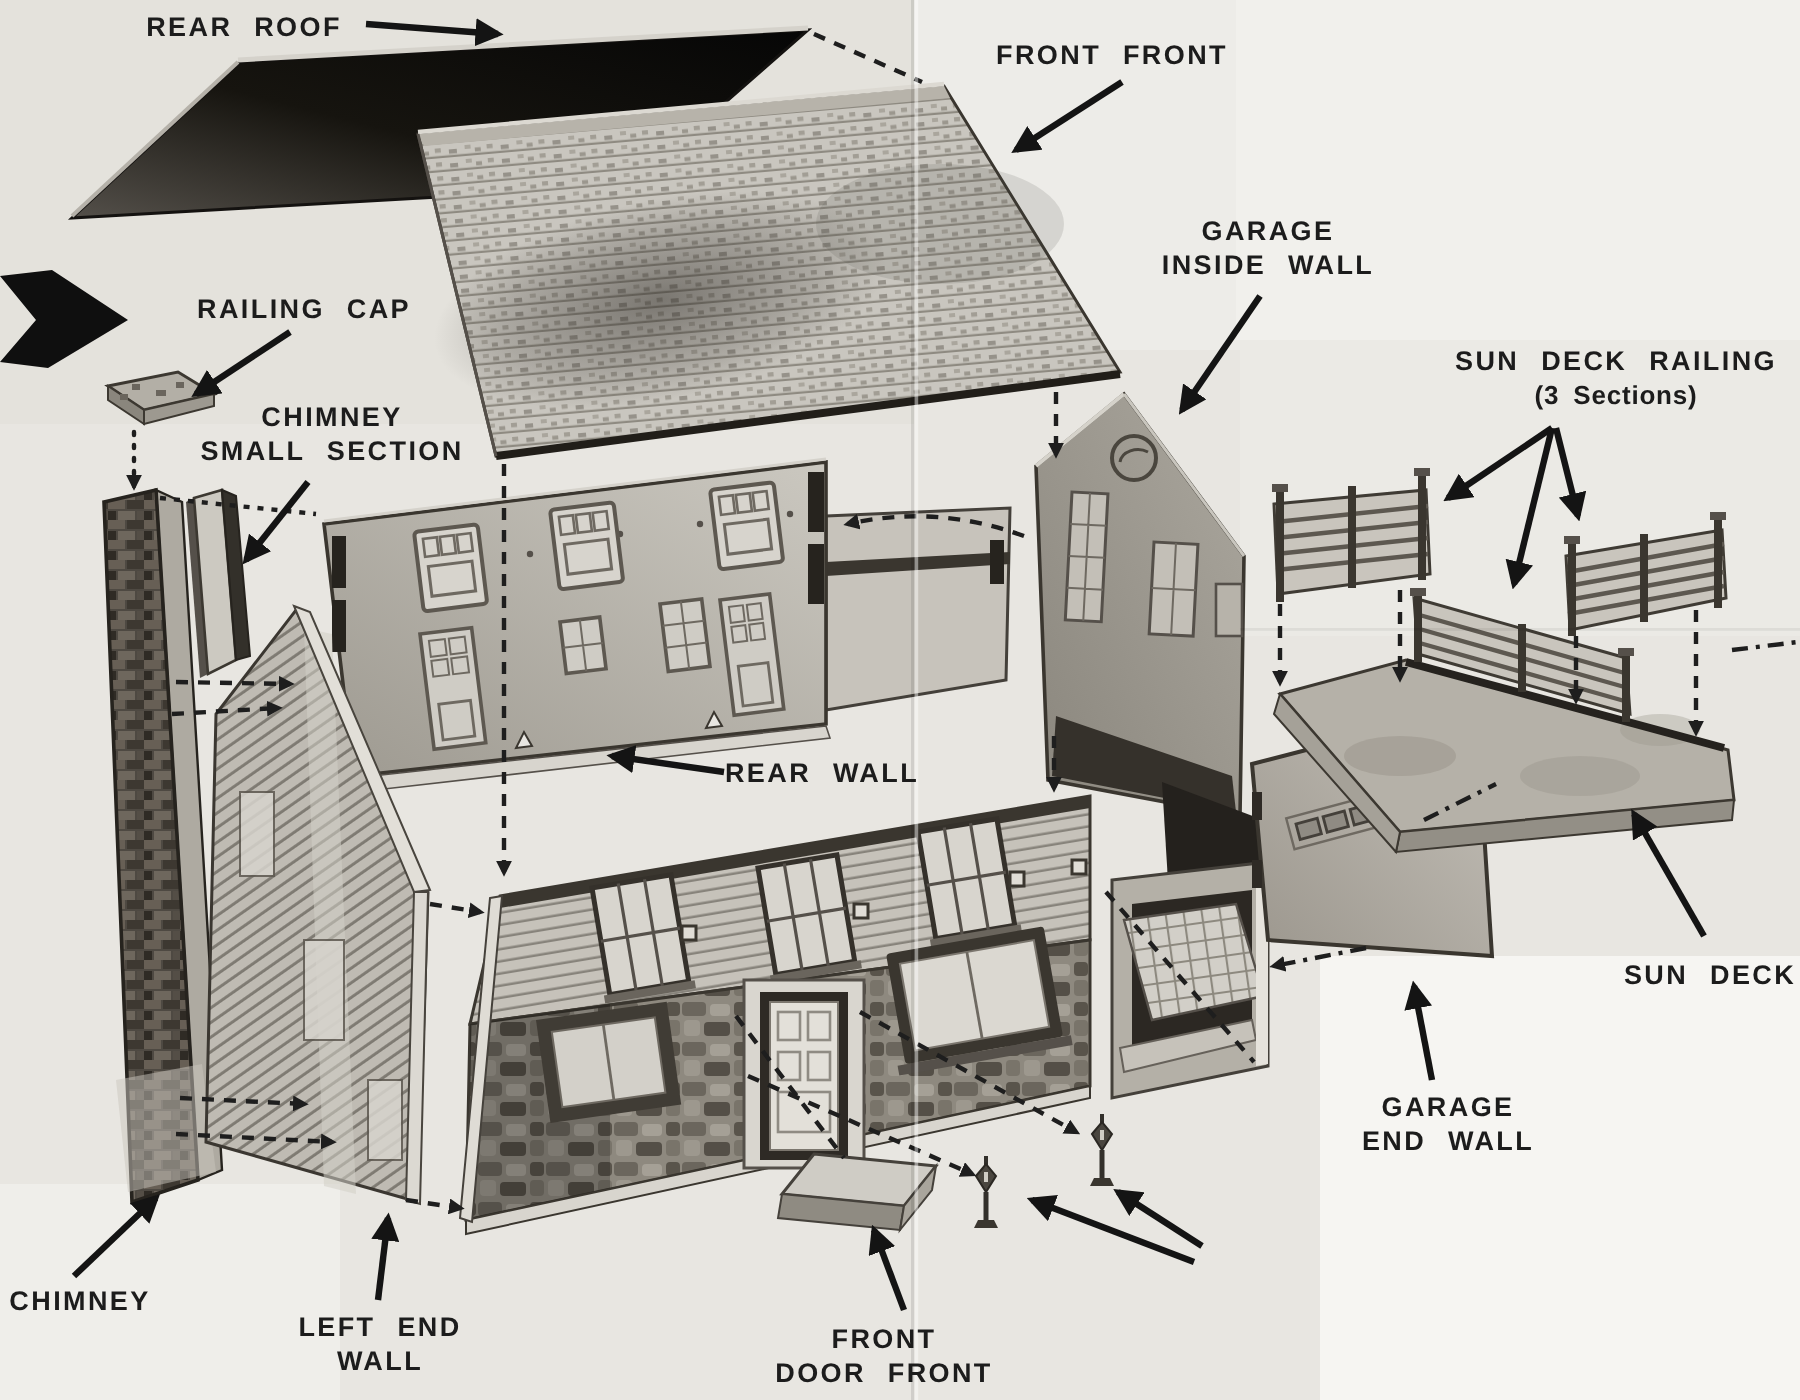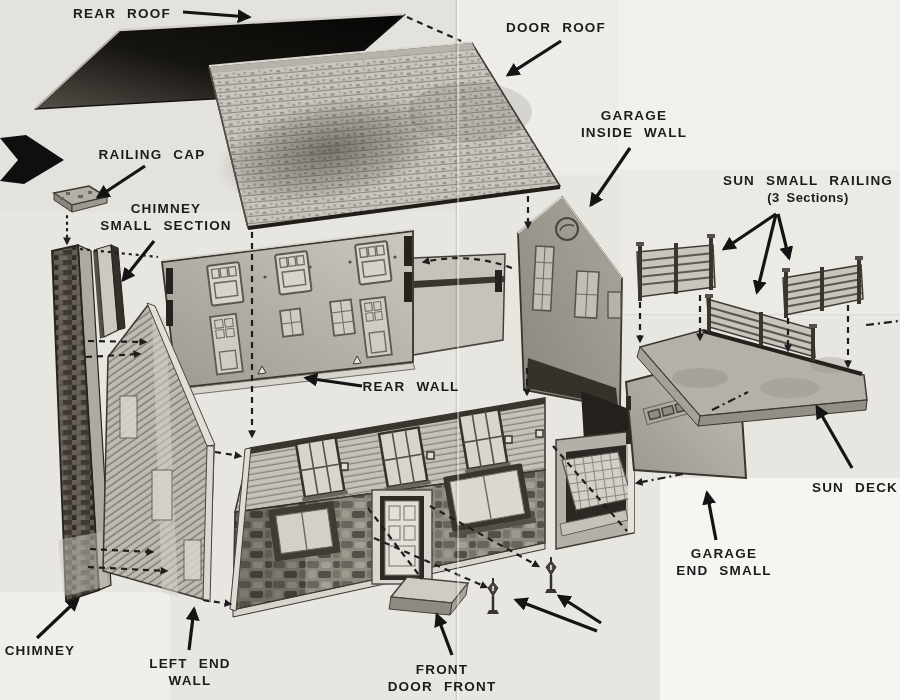--- a/index.html
+++ b/index.html
@@ -411,46 +411,46 @@
     <rect x="455.5" y="0" width="1.6" height="700" fill="#000000" opacity=".1"></rect>
     <rect x="457.3" y="0" width="1.8" height="700" fill="#ffffff" opacity=".45"></rect>
     <rect x="620" y="314" width="280" height="1.4" fill="#000000" opacity=".06"></rect>
   </g>
 </svg>
 
 <div class="label" style="left:122px;top:5px">
   <div>REAR ROOF</div>
 </div>
 <div class="label" style="left:556px;top:19px">
-  <div>DOOR ROOF</div>
+  <div>FRONT FRONT</div>
 </div>
 <div class="label" style="left:634px;top:107px">
   <div>GARAGE</div>
   <div>INSIDE WALL</div>
 </div>
 <div class="label" style="left:152px;top:146px">
   <div>RAILING CAP</div>
 </div>
 <div class="label" style="left:166px;top:200px">
   <div>CHIMNEY</div>
   <div>SMALL SECTION</div>
 </div>
 <div class="label" style="left:808px;top:172px">
-  <div>SUN SMALL RAILING</div>
+  <div>SUN DECK RAILING</div>
   <div class="sub">(3 Sections)</div>
 </div>
 <div class="label" style="left:411px;top:378px">
   <div>REAR WALL</div>
 </div>
 <div class="label" style="left:855px;top:479px">
   <div>SUN DECK</div>
 </div>
 <div class="label" style="left:724px;top:545px">
   <div>GARAGE</div>
-  <div>END SMALL</div>
+  <div>END WALL</div>
 </div>
 <div class="label" style="left:40px;top:642px">
   <div>CHIMNEY</div>
 </div>
 <div class="label" style="left:190px;top:655px">
   <div>LEFT END</div>
   <div>WALL</div>
 </div>
 <div class="label" style="left:442px;top:661px">
   <div>FRONT</div>

